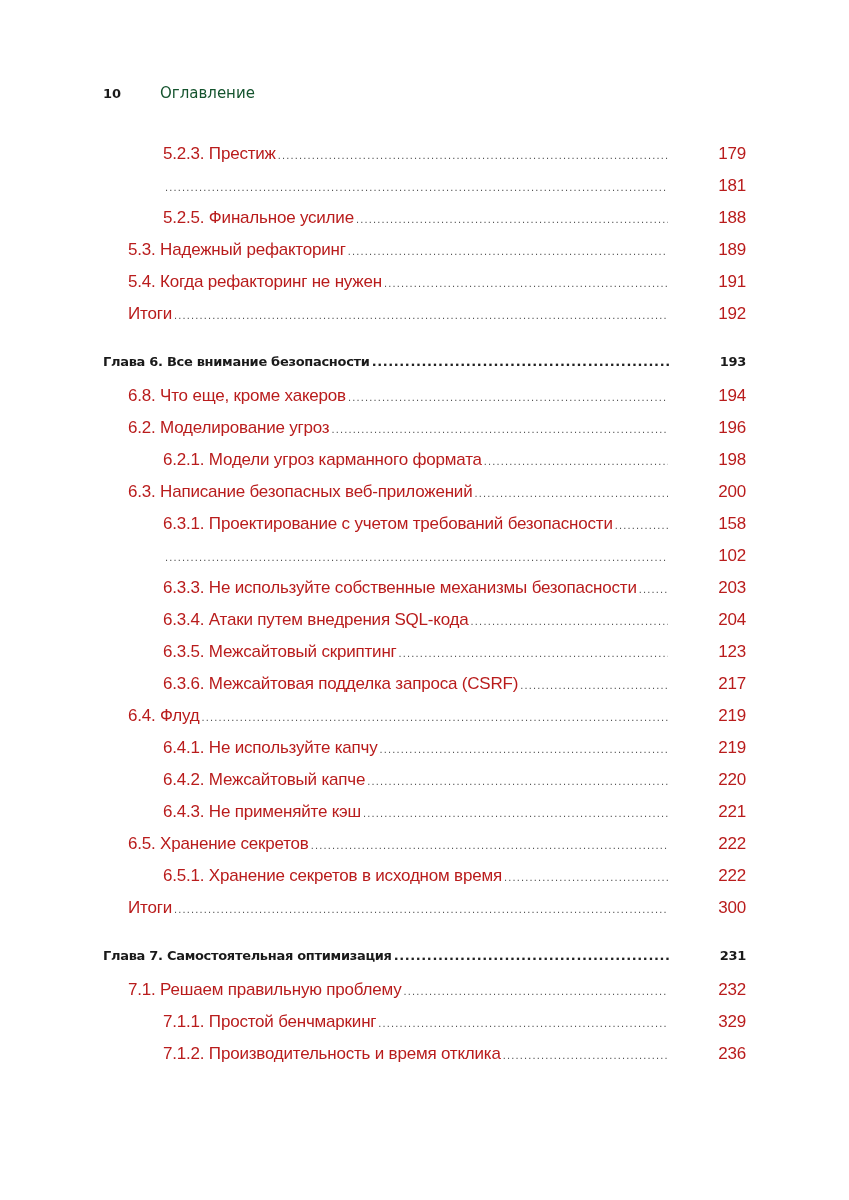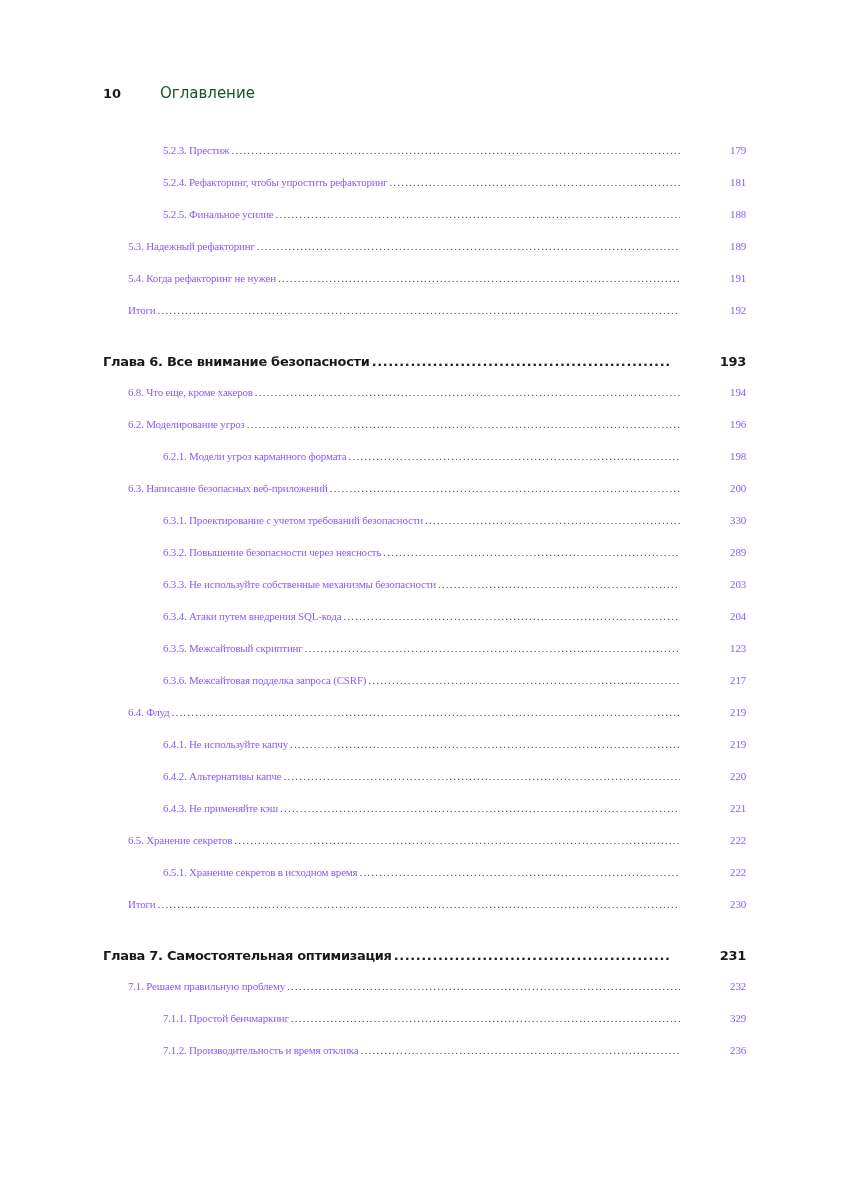--- a/index.html
+++ b/index.html
@@ -2,21 +2,21 @@
 <html><head>
 <meta charset="utf-8">
 <style>
   html, body { margin: 0; padding: 0; background: #ffffff; }
   body { width: 849px; height: 1200px; position: relative; overflow: hidden; color: #2a2a2a; }
   .header { position: absolute; top: 84px; left: 103px; height: 30px; display: flex; align-items: baseline; }
   .page-num { font-family: "DejaVu Sans", sans-serif; font-weight: bold; font-size: 13px; color: #1a1a1a; width: 57px; }
   .running-title { font-family: "DejaVu Sans", sans-serif; font-size: 15px; color: #14532d; }
   .toc { position: absolute; left: 0; top: 0; width: 849px; }
   .row { position: absolute; display: flex; align-items: baseline; right: 103px; height: 26px;
-         font-family: Liberation Serif, serif; font-size: 11px; color: #8b5cf6; letter-spacing: -0.2px; }
+         font-family: Liberation Sans, sans-serif; font-size: 17px; color: #b91c1c; letter-spacing: -0.2px; }
   .row.l2 { left: 128px; }
   .row.l3 { left: 163px; }
   .row.chap { left: 103px; font-family: "DejaVu Sans", sans-serif; font-weight: bold; font-size: 13px; color: #1a1a1a; letter-spacing: -0.3px; }
   .row .label { white-space: nowrap; flex: 0 0 auto; }
   .row .leader { flex: 1 1 auto; overflow: hidden; white-space: nowrap; margin: 0 2px; color: #555; font-size: 11px; letter-spacing: 1.2px; }
   .row.chap .leader { font-size: 13px; letter-spacing: 0.6px; color: #222; font-weight: bold; }
   .row .leader::after { content: "........................................................................................................................................................................................................................"; }
   .row .pg { flex: 0 0 auto; white-space: nowrap; margin-left: 48px; }
 </style>
 </head>
@@ -27,21 +27,20 @@
   <span class="running-title">Оглавление</span>
 </div>
 
 <div class="toc">
   <div class="row l3" style="top:144px">
       <span class="label">5.2.3. Престиж</span>
       <span class="leader"></span>
       <span class="pg">179</span>
     </div>
   <div class="row l3" style="top:176px">
-      <span class="label">5.2.4. Рефакторинг, чтобы упростить рефакторинг</span>
       <span class="leader"></span>
       <span class="pg">181</span>
     </div>
   <div class="row l3" style="top:208px">
       <span class="label">5.2.5. Финальное усилие</span>
       <span class="leader"></span>
       <span class="pg">188</span>
     </div>
   <div class="row l2" style="top:240px">
       <span class="label">5.3. Надежный рефакторинг</span>
@@ -81,26 +80,25 @@
       <span class="pg">198</span>
     </div>
   <div class="row l2" style="top:482px">
       <span class="label">6.3. Написание безопасных веб-приложений</span>
       <span class="leader"></span>
       <span class="pg">200</span>
     </div>
   <div class="row l3" style="top:514px">
       <span class="label">6.3.1. Проектирование с учетом требований безопасности</span>
       <span class="leader"></span>
-      <span class="pg">330</span>
+      <span class="pg">158</span>
     </div>
   <div class="row l3" style="top:546px">
-      <span class="label">6.3.2. Повышение безопасности через неясность</span>
       <span class="leader"></span>
-      <span class="pg">289</span>
+      <span class="pg">102</span>
     </div>
   <div class="row l3" style="top:578px">
       <span class="label">6.3.3. Не используйте собственные механизмы безопасности</span>
       <span class="leader"></span>
       <span class="pg">203</span>
     </div>
   <div class="row l3" style="top:610px">
       <span class="label">6.3.4. Атаки путем внедрения SQL-кода</span>
       <span class="leader"></span>
       <span class="pg">204</span>
@@ -119,21 +117,21 @@
       <span class="label">6.4. Флуд</span>
       <span class="leader"></span>
       <span class="pg">219</span>
     </div>
   <div class="row l3" style="top:738px">
       <span class="label">6.4.1. Не используйте капчу</span>
       <span class="leader"></span>
       <span class="pg">219</span>
     </div>
   <div class="row l3" style="top:770px">
-      <span class="label">6.4.2. Альтернативы капче</span>
+      <span class="label">6.4.2. Межсайтовый капче</span>
       <span class="leader"></span>
       <span class="pg">220</span>
     </div>
   <div class="row l3" style="top:802px">
       <span class="label">6.4.3. Не применяйте кэш</span>
       <span class="leader"></span>
       <span class="pg">221</span>
     </div>
   <div class="row l2" style="top:834px">
       <span class="label">6.5. Хранение секретов</span>
@@ -141,21 +139,21 @@
       <span class="pg">222</span>
     </div>
   <div class="row l3" style="top:866px">
       <span class="label">6.5.1. Хранение секретов в исходном время</span>
       <span class="leader"></span>
       <span class="pg">222</span>
     </div>
   <div class="row l2" style="top:898px">
       <span class="label">Итоги</span>
       <span class="leader"></span>
-      <span class="pg">230</span>
+      <span class="pg">300</span>
     </div>
 
   <div class="row chap" style="top:948px">
       <span class="label">Глава 7. Самостоятельная оптимизация</span>
       <span class="leader"></span>
       <span class="pg">231</span>
     </div>
 
   <div class="row l2" style="top:980px">
       <span class="label">7.1. Решаем правильную проблему</span>

